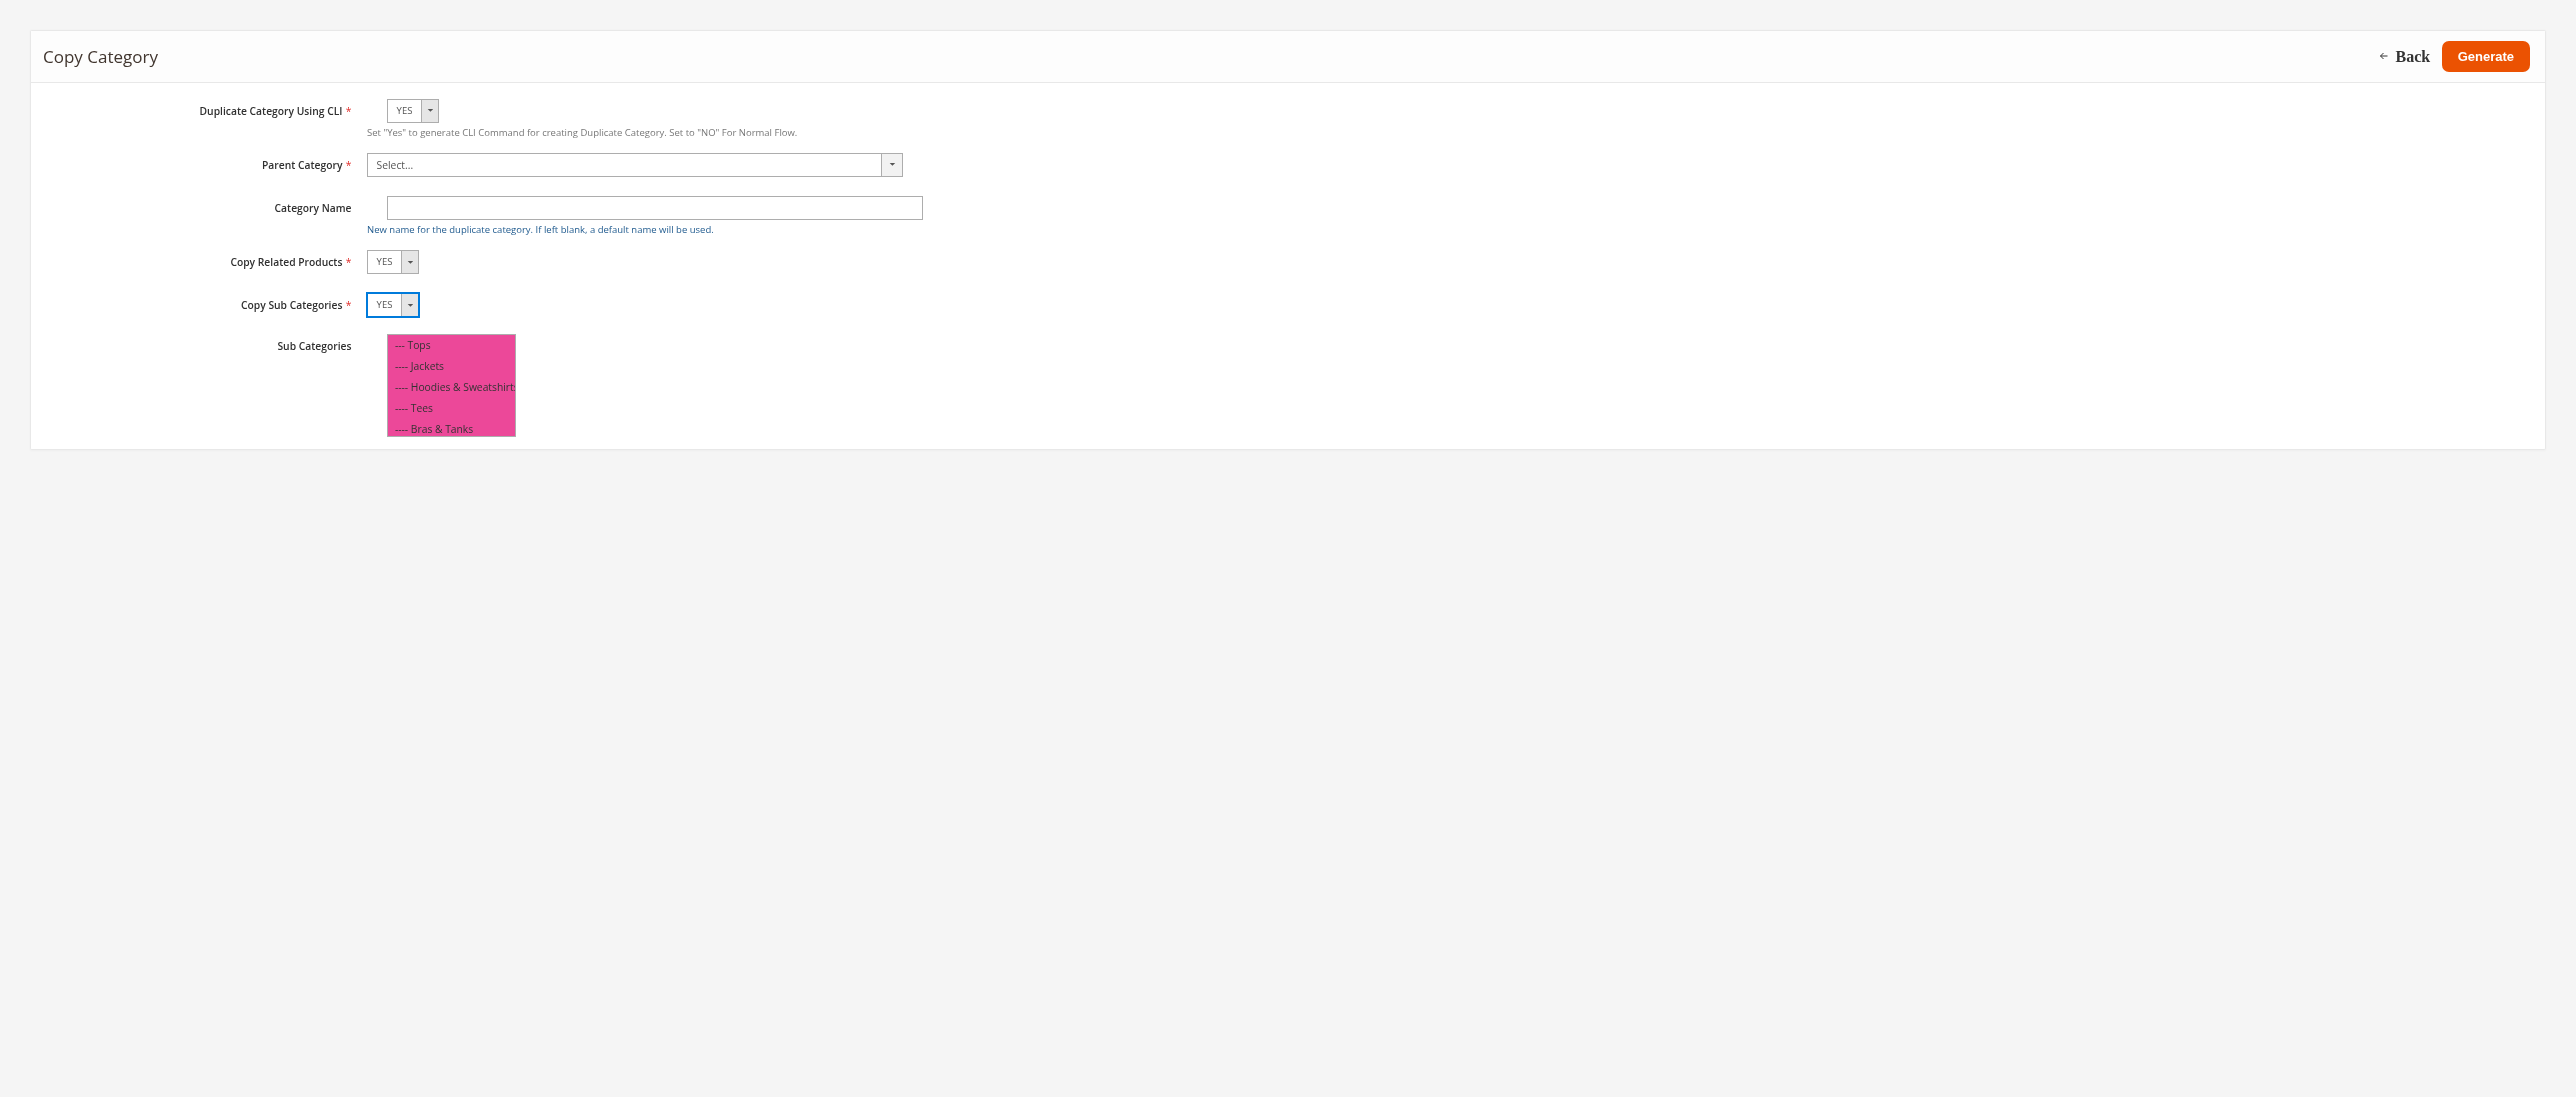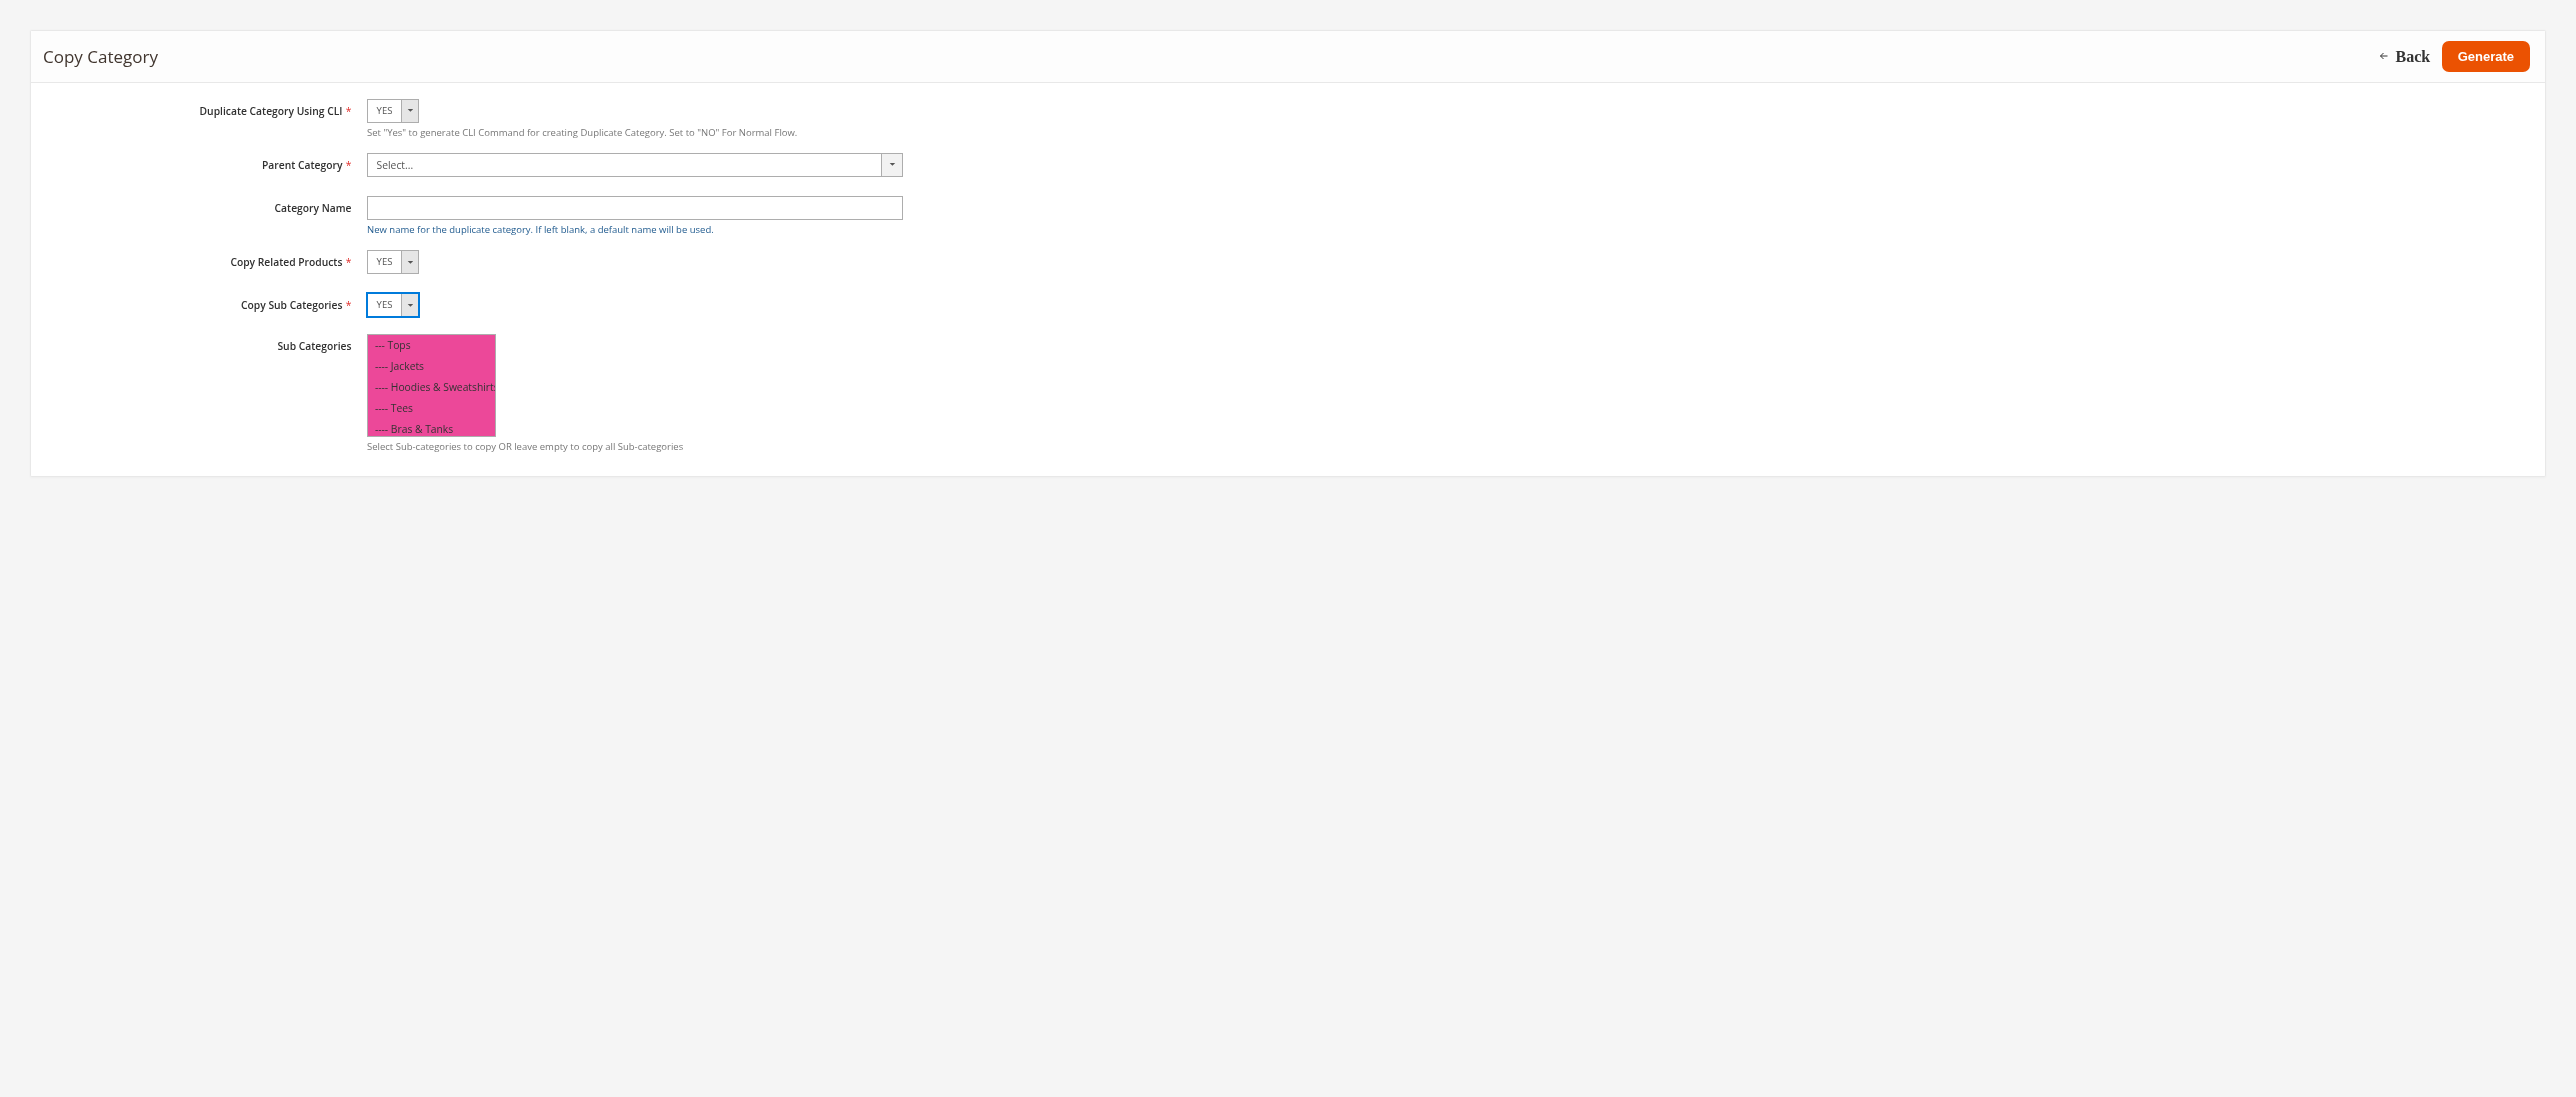--- a/index.html
+++ b/index.html
@@ -59,21 +59,21 @@
     border-radius: 7px;
   }
   .form-body {
     padding: 15.5px 17px 8.6px 17px;
   }
   .form-row {
     display: flex;
     align-items: flex-start;
     margin-bottom: 6.9px;
   }
-  .form-row.with-note { margin-bottom: 3.4px; }
+  .form-row.with-note { margin-bottom: 3.4px; gap: 20px; }
   .label-col {
     width: 319px;
     min-width: 319px;
     text-align: right;
     padding-right: 15.5px;
     padding-top: 5.2px;
     font-weight: 600;
     font-size: 10.3px;
     color: #303030;
   }
@@ -272,18 +272,17 @@
       <div class="field-col list">
         <div class="listbox" id="subcat-list">
             <div class="opt">--- Tops</div>
             <div class="opt">---- Jackets</div>
             <div class="opt">---- Hoodies &amp; Sweatshirts</div>
             <div class="opt">---- Tees</div>
             <div class="opt">---- Bras &amp; Tanks</div>
           </div>
       </div>
     </div>
-    <div class="note">Select Sub-categories to copy OR leave empty to copy all Sub-categories</div>
 
 
   </div>
 </div>
 
 
 </body></html>

